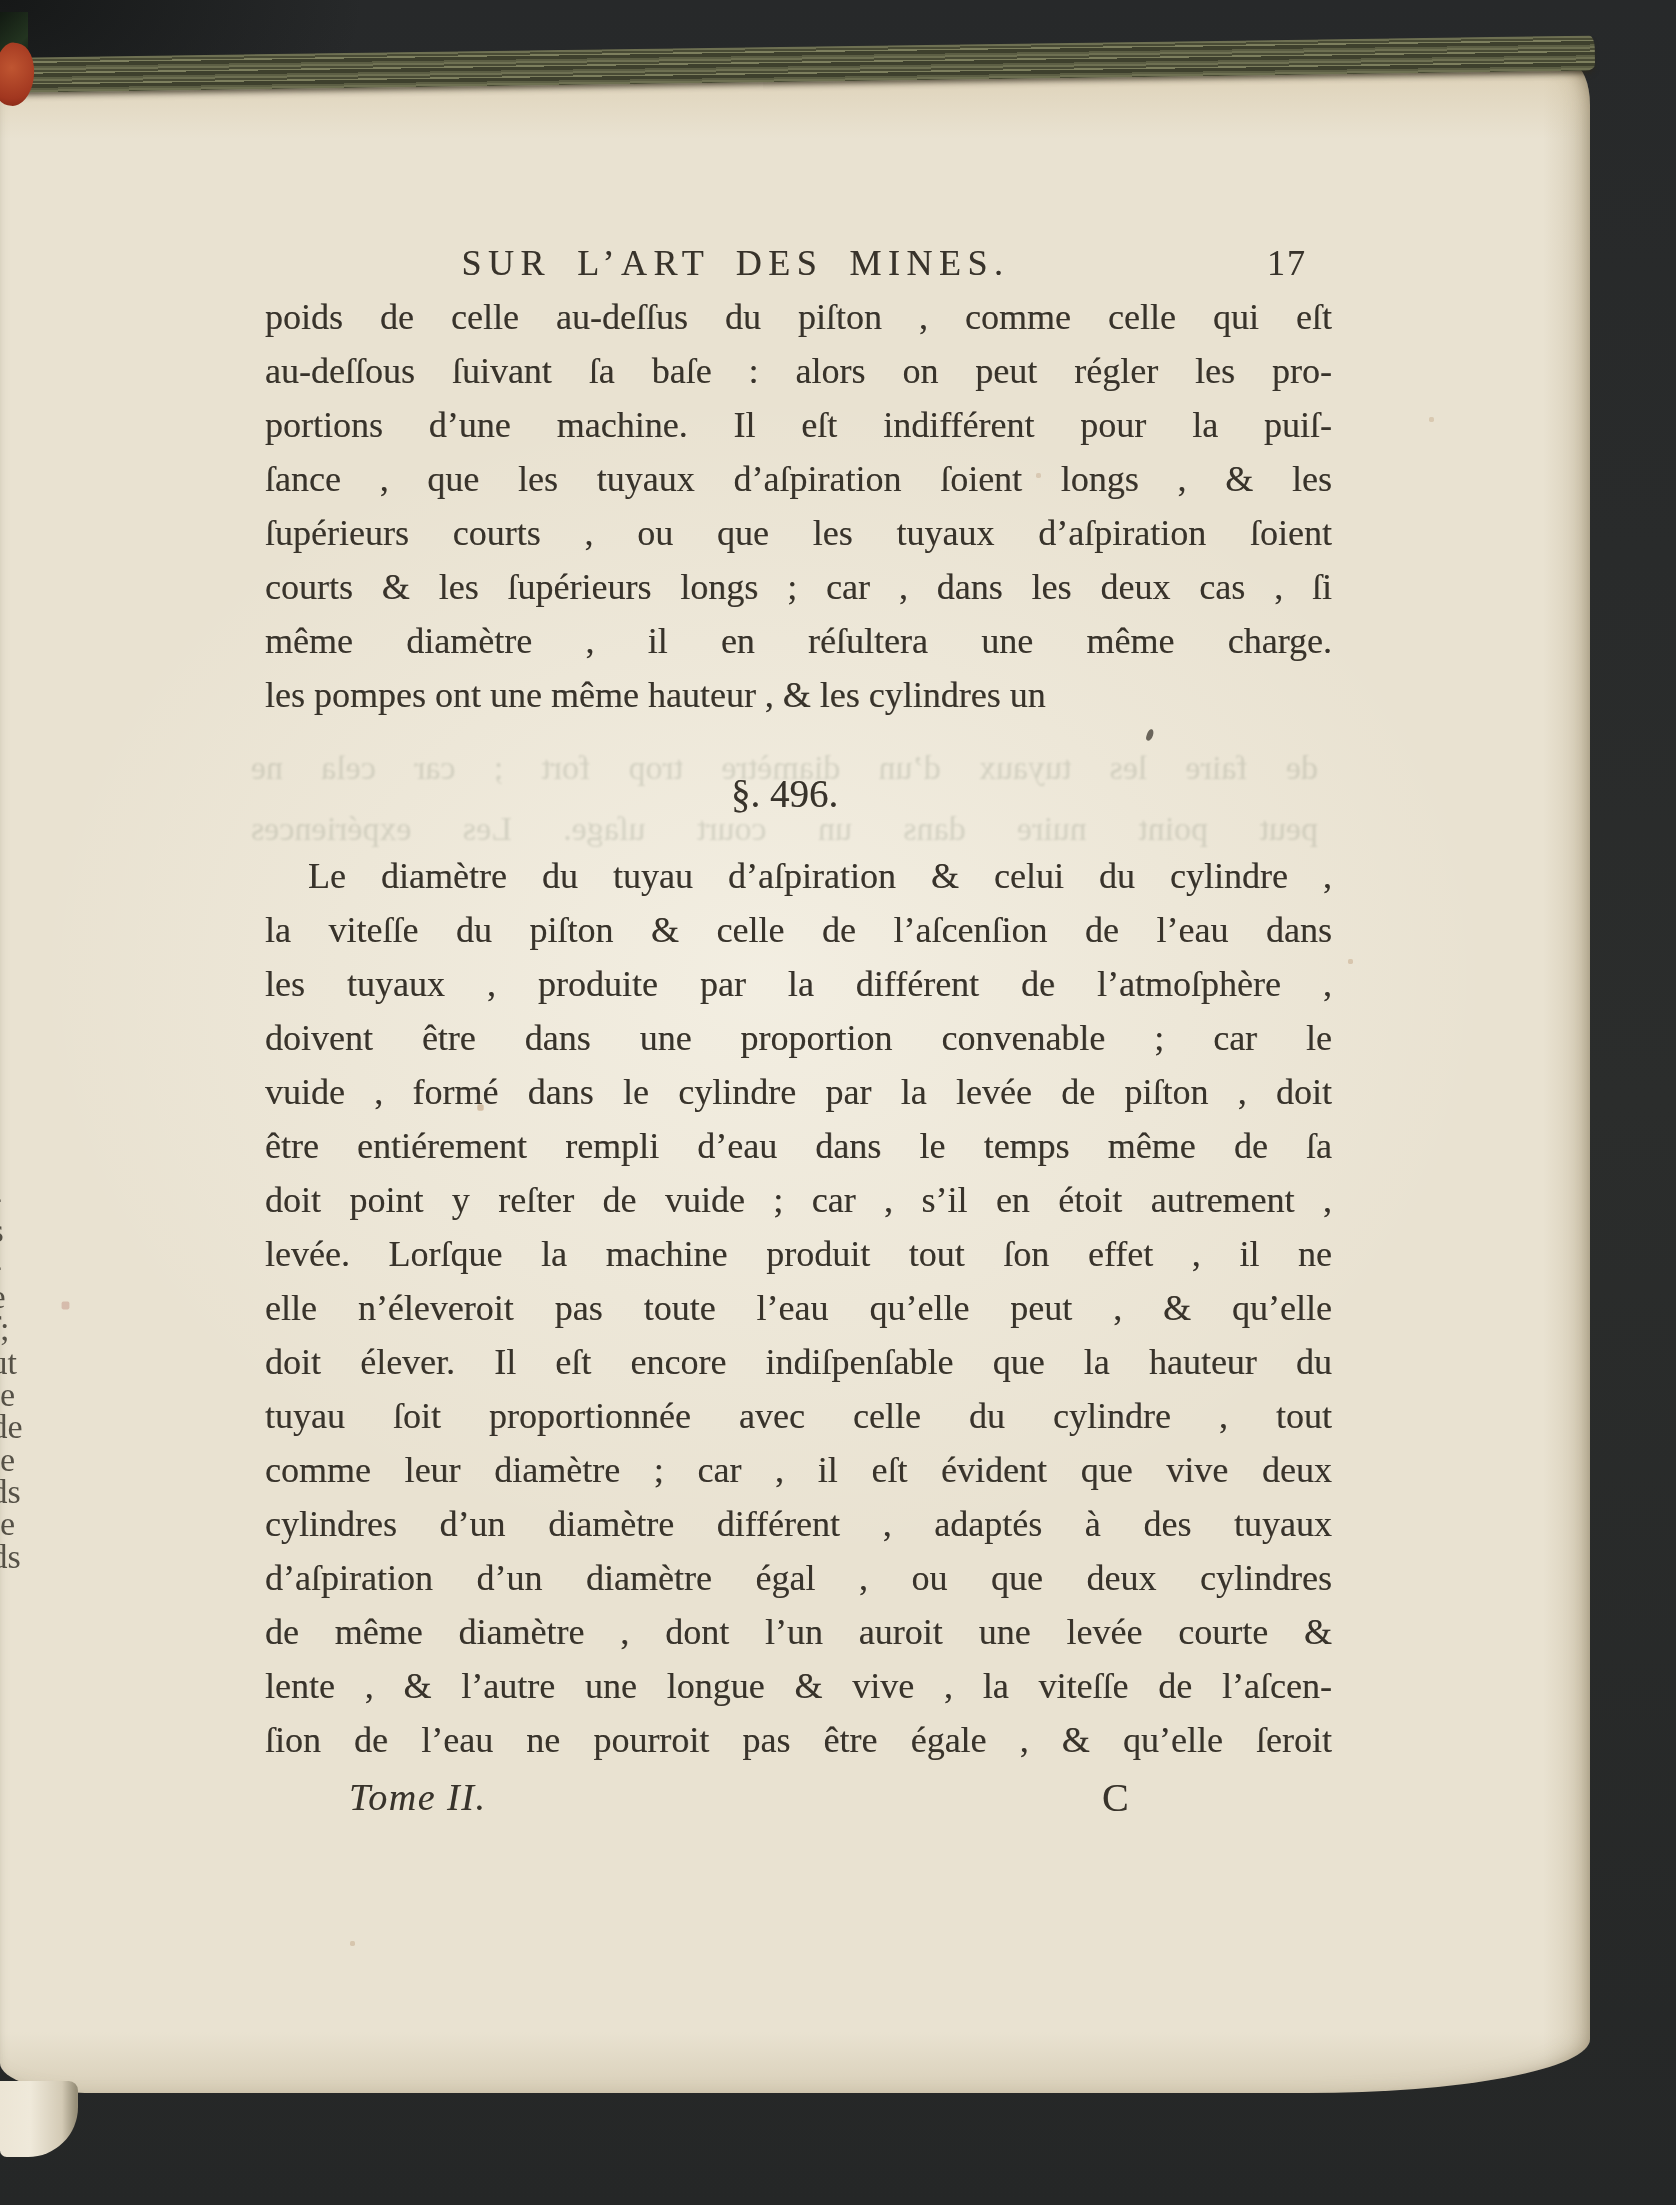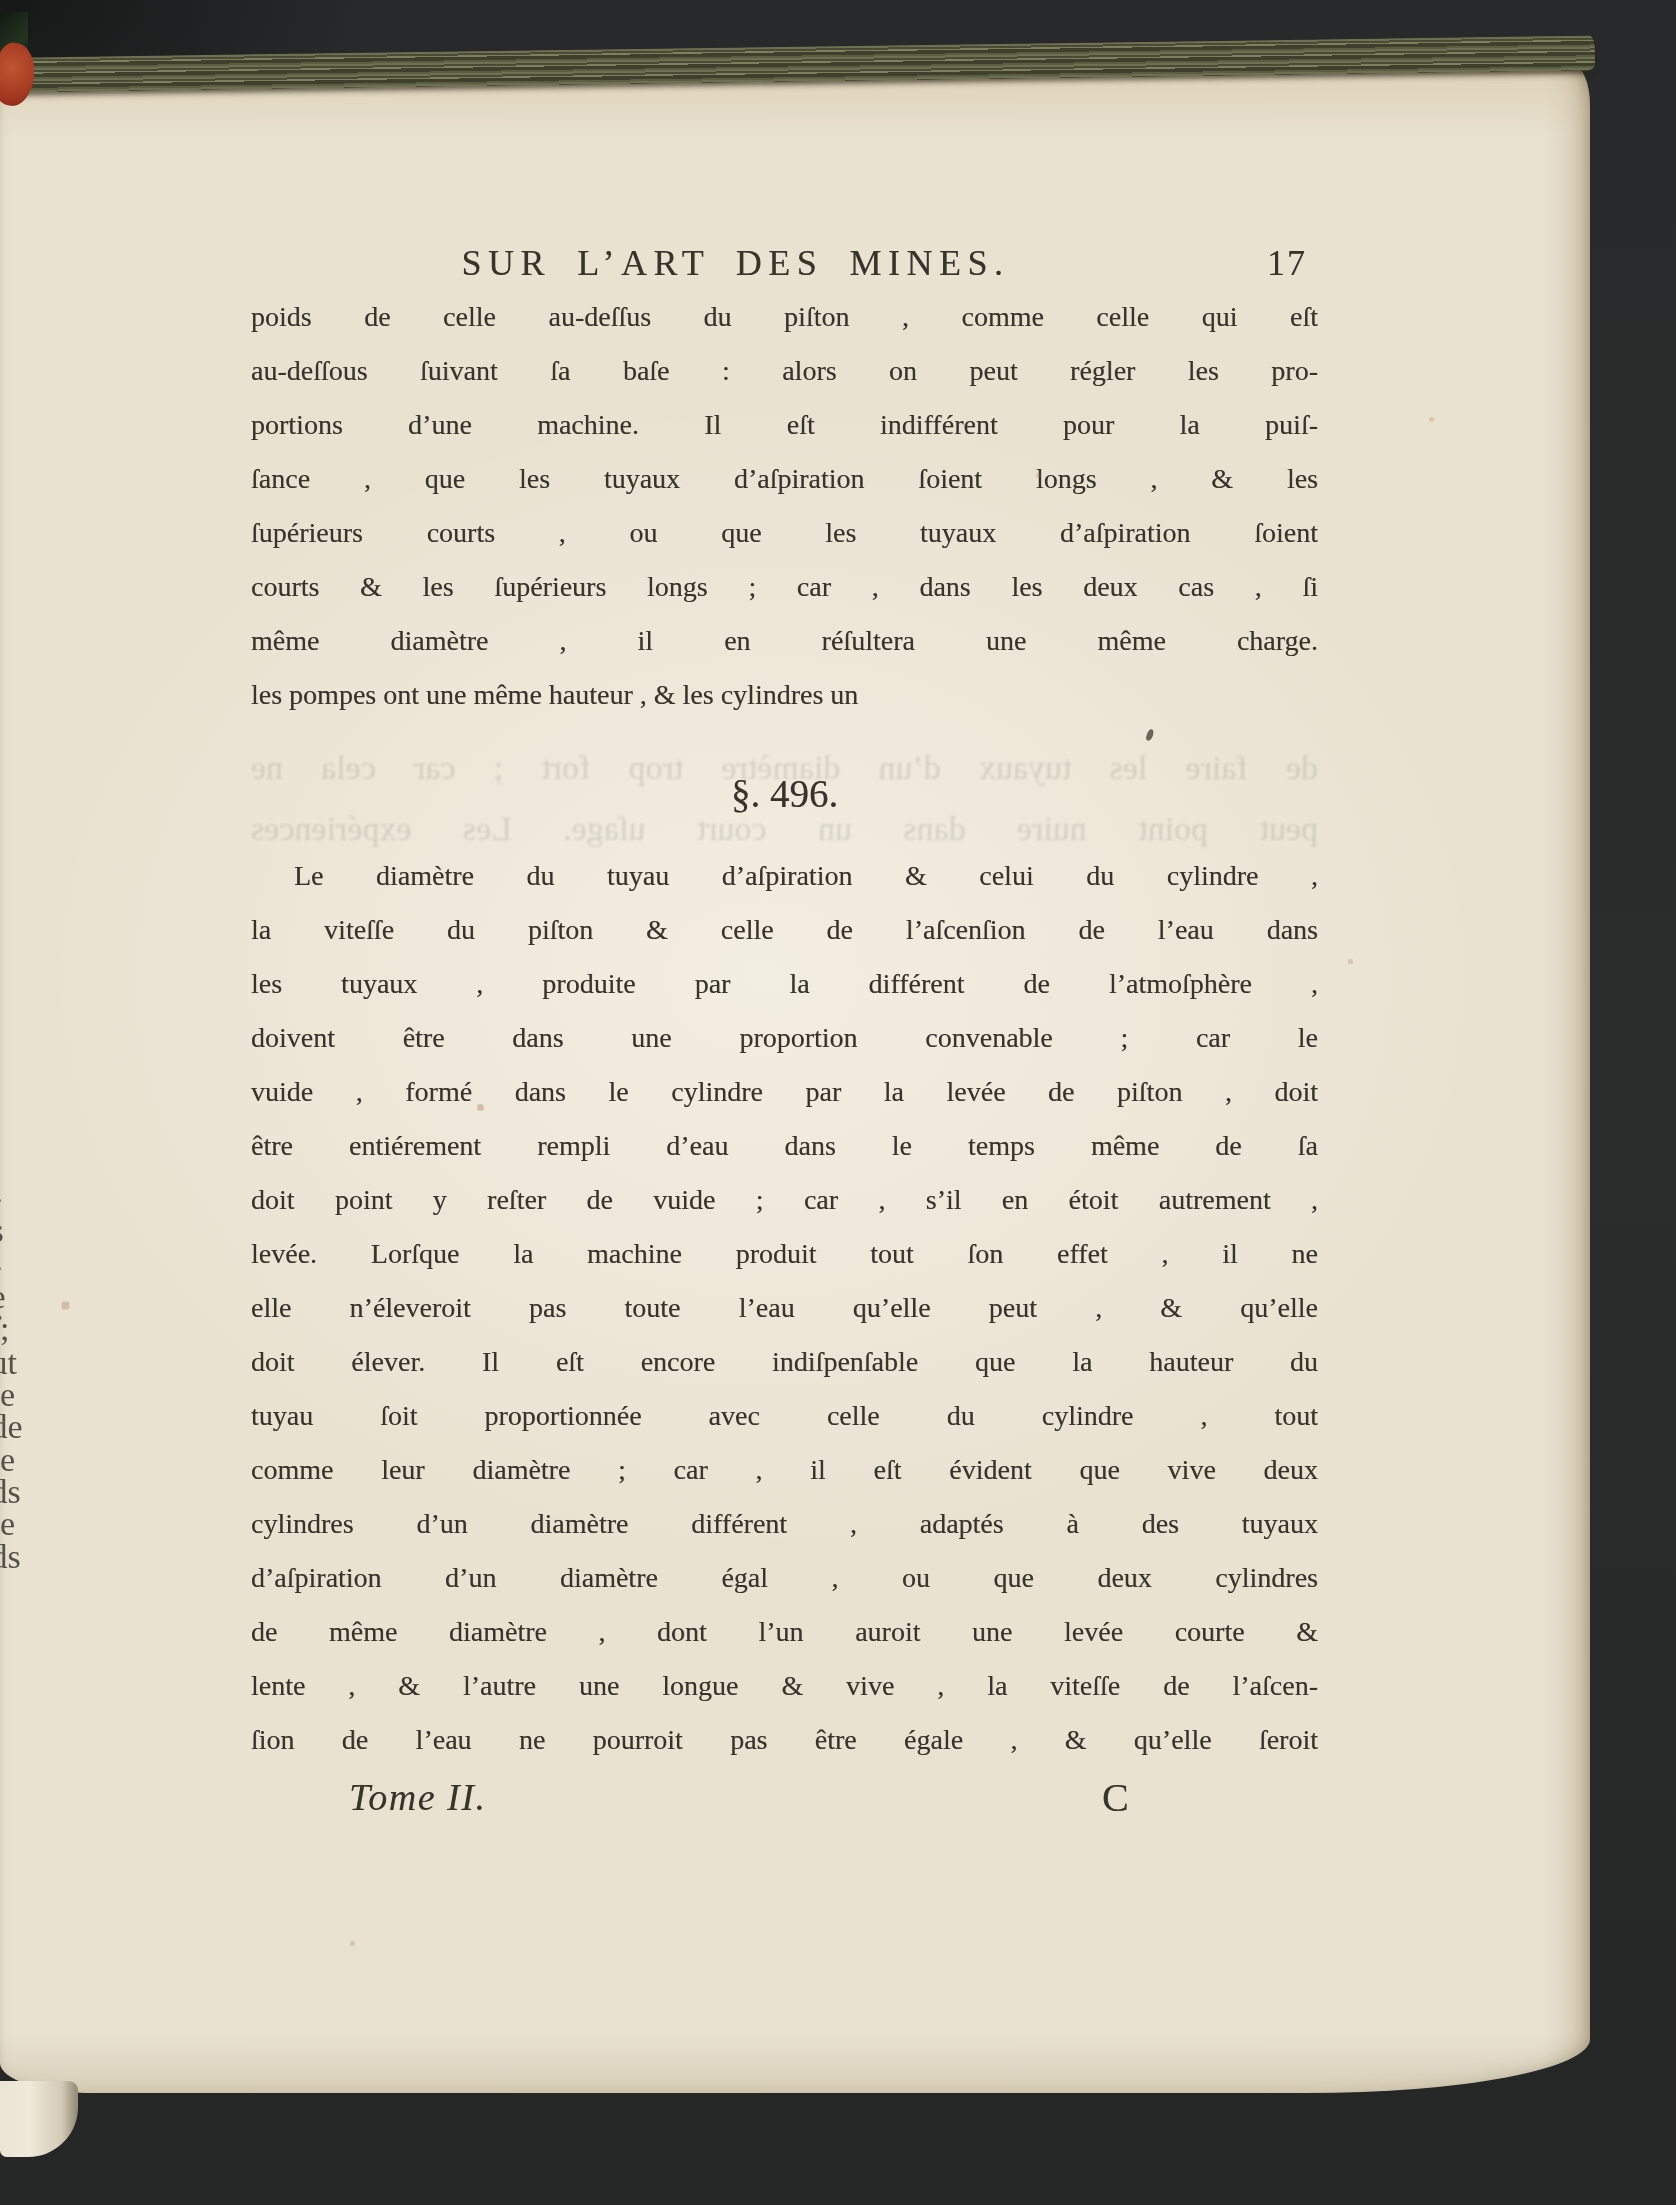--- a/index.html
+++ b/index.html
@@ -48,21 +48,21 @@
   .frag:nth-child(1){top:1181px}.frag:nth-child(2){top:1214px}.frag:nth-child(3){top:1249px}
   .frag:nth-child(4){top:1280px}.frag:nth-child(5){top:1312px}.frag:nth-child(6){top:1346px}
   .frag:nth-child(7){top:1378px}.frag:nth-child(8){top:1410px}.frag:nth-child(9){top:1443px}
   .frag:nth-child(10){top:1475px}.frag:nth-child(11){top:1507px}.frag:nth-child(12){top:1540px}
   
   .text-layer{position:absolute;left:251px;top:0;width:1067px;height:2205px;z-index:3;color:#38332b;}
   .text-layer *{text-shadow:0.3px 0.4px 0.5px rgba(56,51,43,.45);font-family:Liberation Serif, serif;}
   .header{position:absolute;top:239px;left:0;width:1067px;height:49px;font-size:36px;line-height:49px;}
   .header .title{display:block;text-align:center;transform:translateX(-49px);letter-spacing:.18em;word-spacing:.3em;}
   .header .pagenum{position:absolute;right:10.8px;top:0;letter-spacing:.06em;margin-left:30px;}
-  .para{position:absolute;left:0;width:1067px;font-size:28px;}
+  .para{position:absolute;left:14px;width:1067px;font-size:36px;}
   .p1{top:290px;} .p2{top:849px;}
   .line{height:54px;line-height:54px;text-align:justify;text-align-last:justify;text-justify:inter-word;overflow:hidden;}
   .p1 .line:last-child{text-align-last:left;}
   .p2 .line:first-child{text-indent:43px;}
   .section{position:absolute;top:769px;left:0;width:1067px;text-align-last:center;font-size:39px;line-height:49px;}
   .bleed{position:absolute;left:0;width:1067px;font-size:34px;line-height:47px;color:#44523f;opacity:.16;transform:scaleX(-1);filter:blur(1.1px);text-align:justify;text-align-last:justify;text-shadow:none;}
   .bleed1{top:744px;} .bleed2{top:805px;}
   .footer{position:absolute;top:1769px;left:0;width:1067px;height:57px;line-height:57px;}
   .footer .tome{position:absolute;left:98px;font-style:italic;font-size:38px;letter-spacing:.04em;}
   .footer .sig{position:absolute;left:851px;font-size:40px;}

